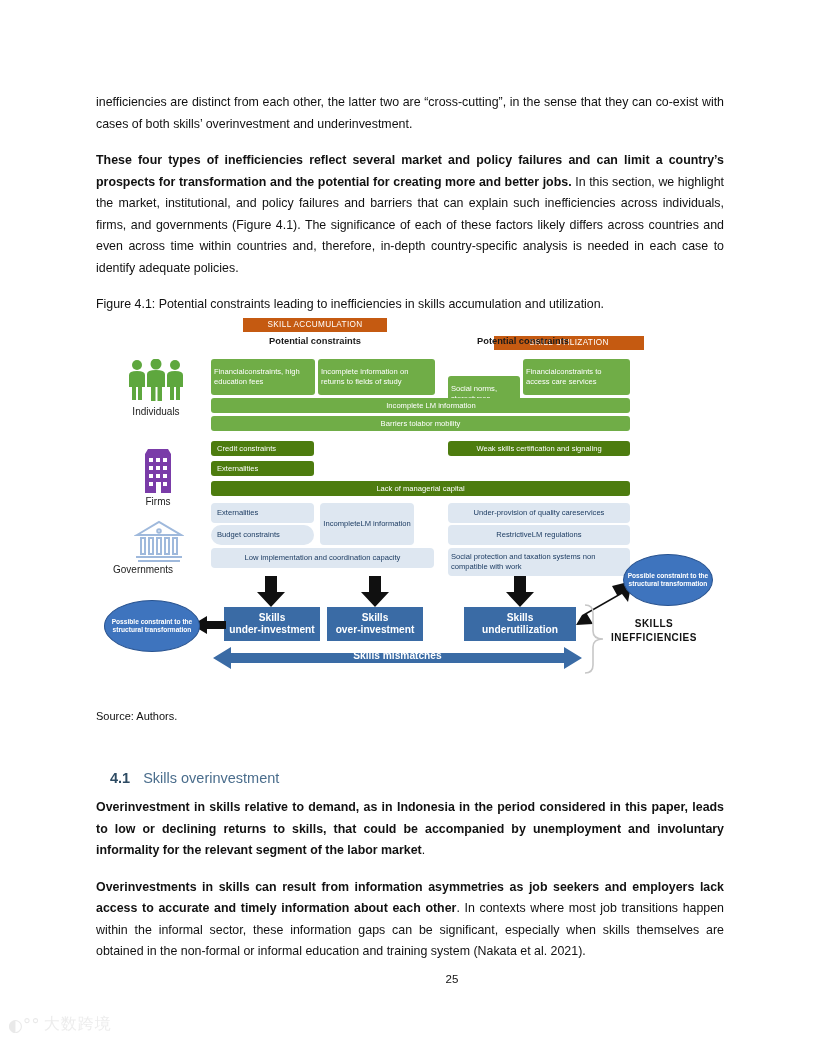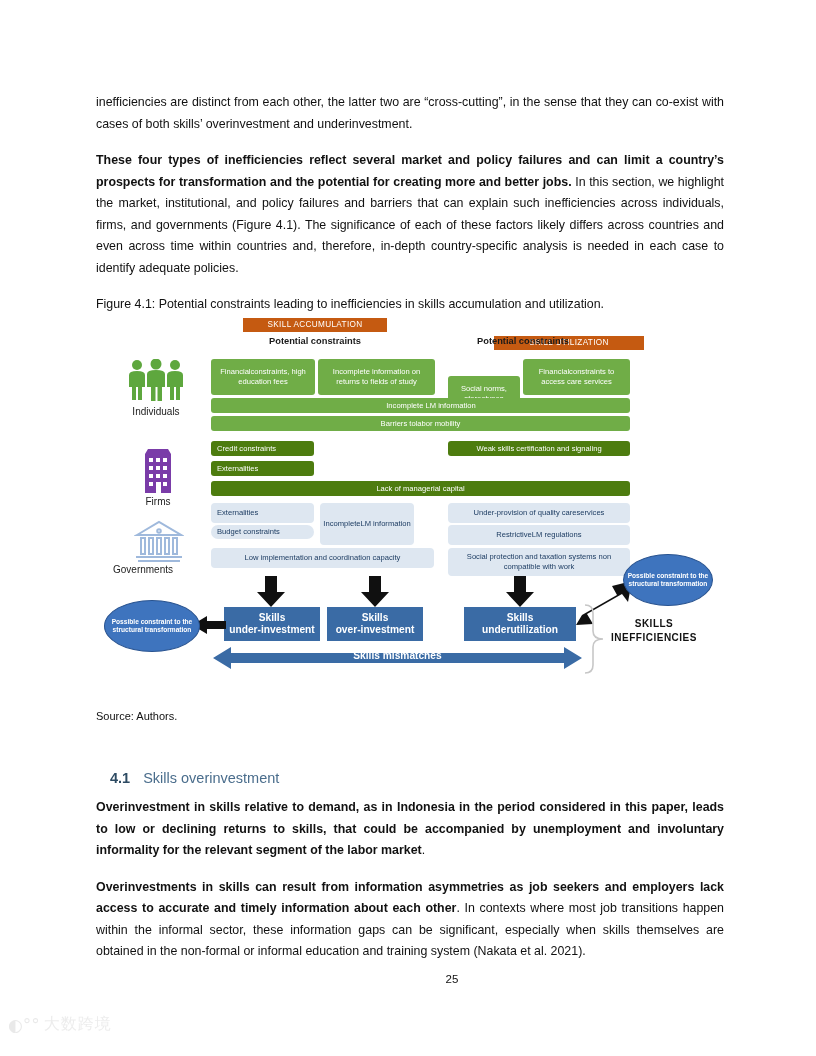--- a/index.html
+++ b/index.html
@@ -74,21 +74,20 @@
     color: #1a1a1a;
   }
 
   
   .box {
     position: absolute;
     box-sizing: border-box;
     display: flex;
     align-items: center;
     justify-content: center;
-    text-align: center;
     font-size: 7.6px;
     line-height: 9.6px;
     padding: 1px 3px;
     border-radius: 3px;
   }
   .box.green  { background: #70AD47; color: #ffffff; }
   .box.purple { background: #4d7c0f; color: #ffffff; }
   .box.blue   { background: #DEE7F1; color: #17375E; border-radius: 4px; }
 
   
@@ -277,21 +276,21 @@
 
     <div class="box green" style="left:115px; top:86px; width:419px; height:15px;padding-left:24px;">Incomplete LM information</div>
     <div class="box green" style="left:115px; top:104px; width:419px; height:15px;">Barriers tolabor mobility</div>
 
     <div class="box purple" style="left:115px; top:129px; width:103px; height:15px; justify-content:flex-start; padding-left:6px;">Credit constraints</div>
     <div class="box purple" style="left:115px; top:149px; width:103px; height:15px; justify-content:flex-start; padding-left:6px;">Externalities</div>
     <div class="box purple" style="left:352px; top:129px; width:182px; height:15px;">Weak skills certification and signaling</div>
     <div class="box purple" style="left:115px; top:169px; width:419px; height:15px;">Lack of managerial capital</div>
 
     <div class="box blue" style="left:115px; top:191px; width:103px; height:20px; justify-content:flex-start; padding-left:6px;">Externalities</div>
-    <div class="box blue" style="left:115px; top:213px; width:103px; height:14px; justify-content:flex-start; padding-left:6px;border-radius:10px;">Budget constraints</div>
+    <div class="box blue" style="left:115px; top:213px; width:103px; height:20px; justify-content:flex-start; padding-left:6px;border-radius:10px;">Budget constraints</div>
     <div class="box blue" style="left:224px; top:191px; width:94px; height:42px;">IncompleteLM information</div>
     <div class="box blue" style="left:352px; top:191px; width:182px; height:20px;">Under-provision of quality careservices</div>
 
     <div class="box blue" style="left:115px; top:236px; width:223px; height:20px;">Low implementation and coordination capacity</div>
     <div class="box blue" style="left:352px; top:213px; width:182px; height:20px;">RestrictiveLM regulations</div>
     <div class="box blue" style="left:352px; top:236px; width:182px; height:28px;">Social protection and taxation systems non compatible with work</div>
 
     <div class="fg" style="left:160px; top:264px;">
       <svg width="30" height="32" viewBox="0 0 30 32">
         <path d="M9 0 L21 0 L21 16 L29 16 L15 31 L1 16 L9 16 Z" fill="#101010"></path>

